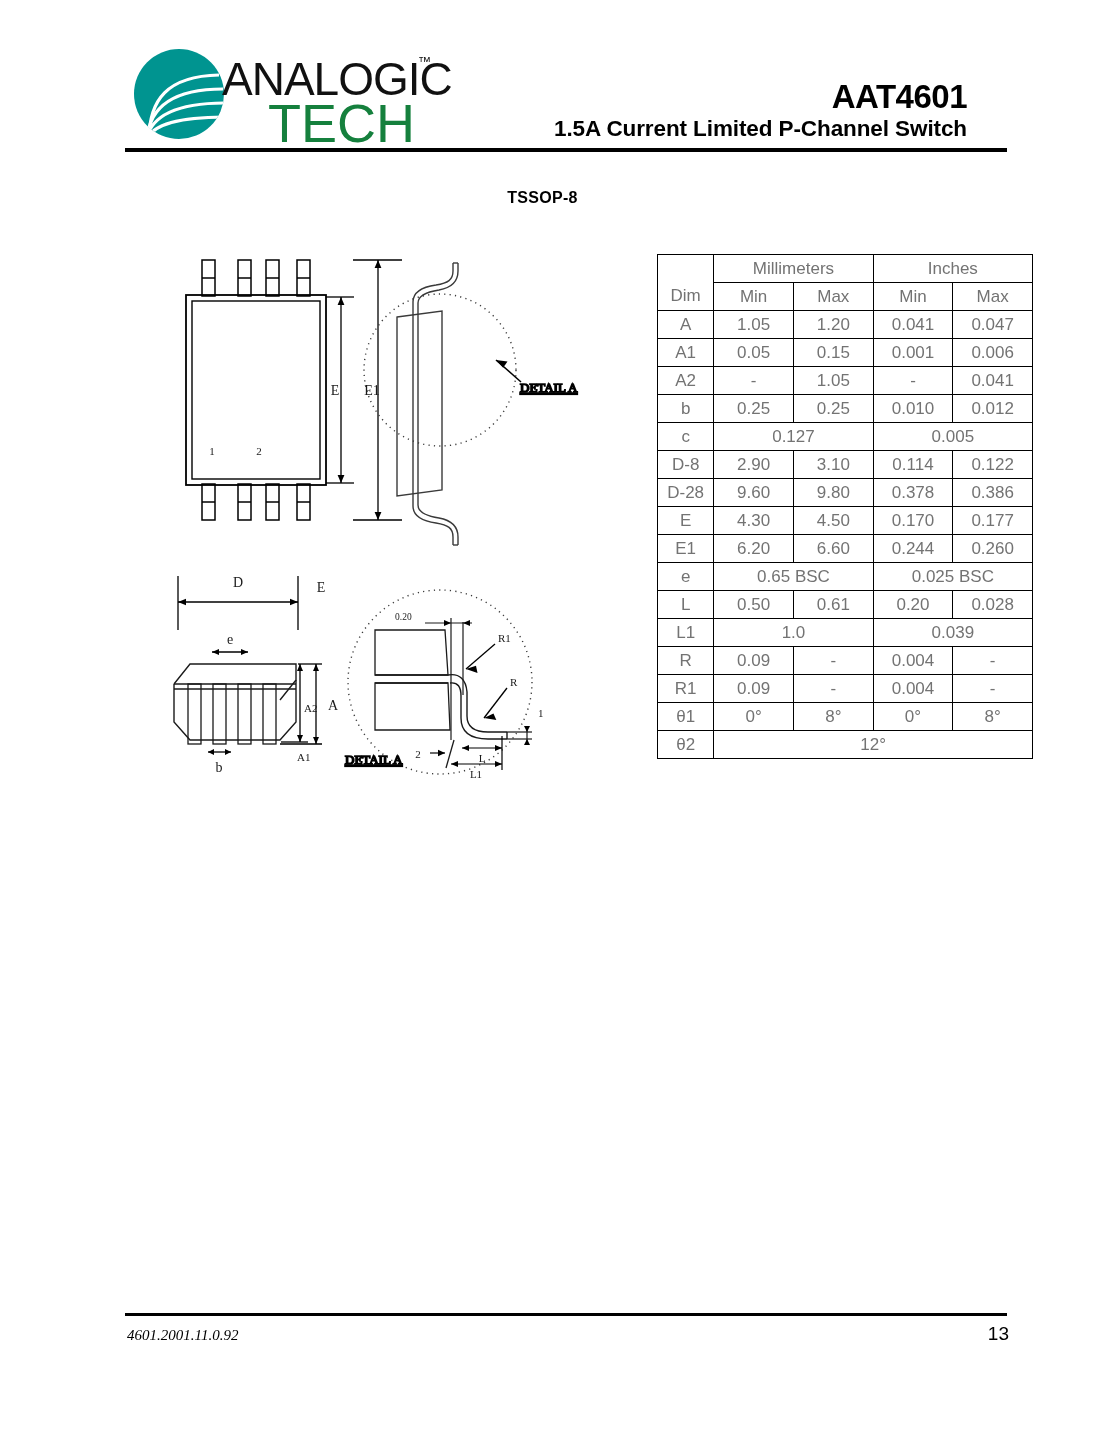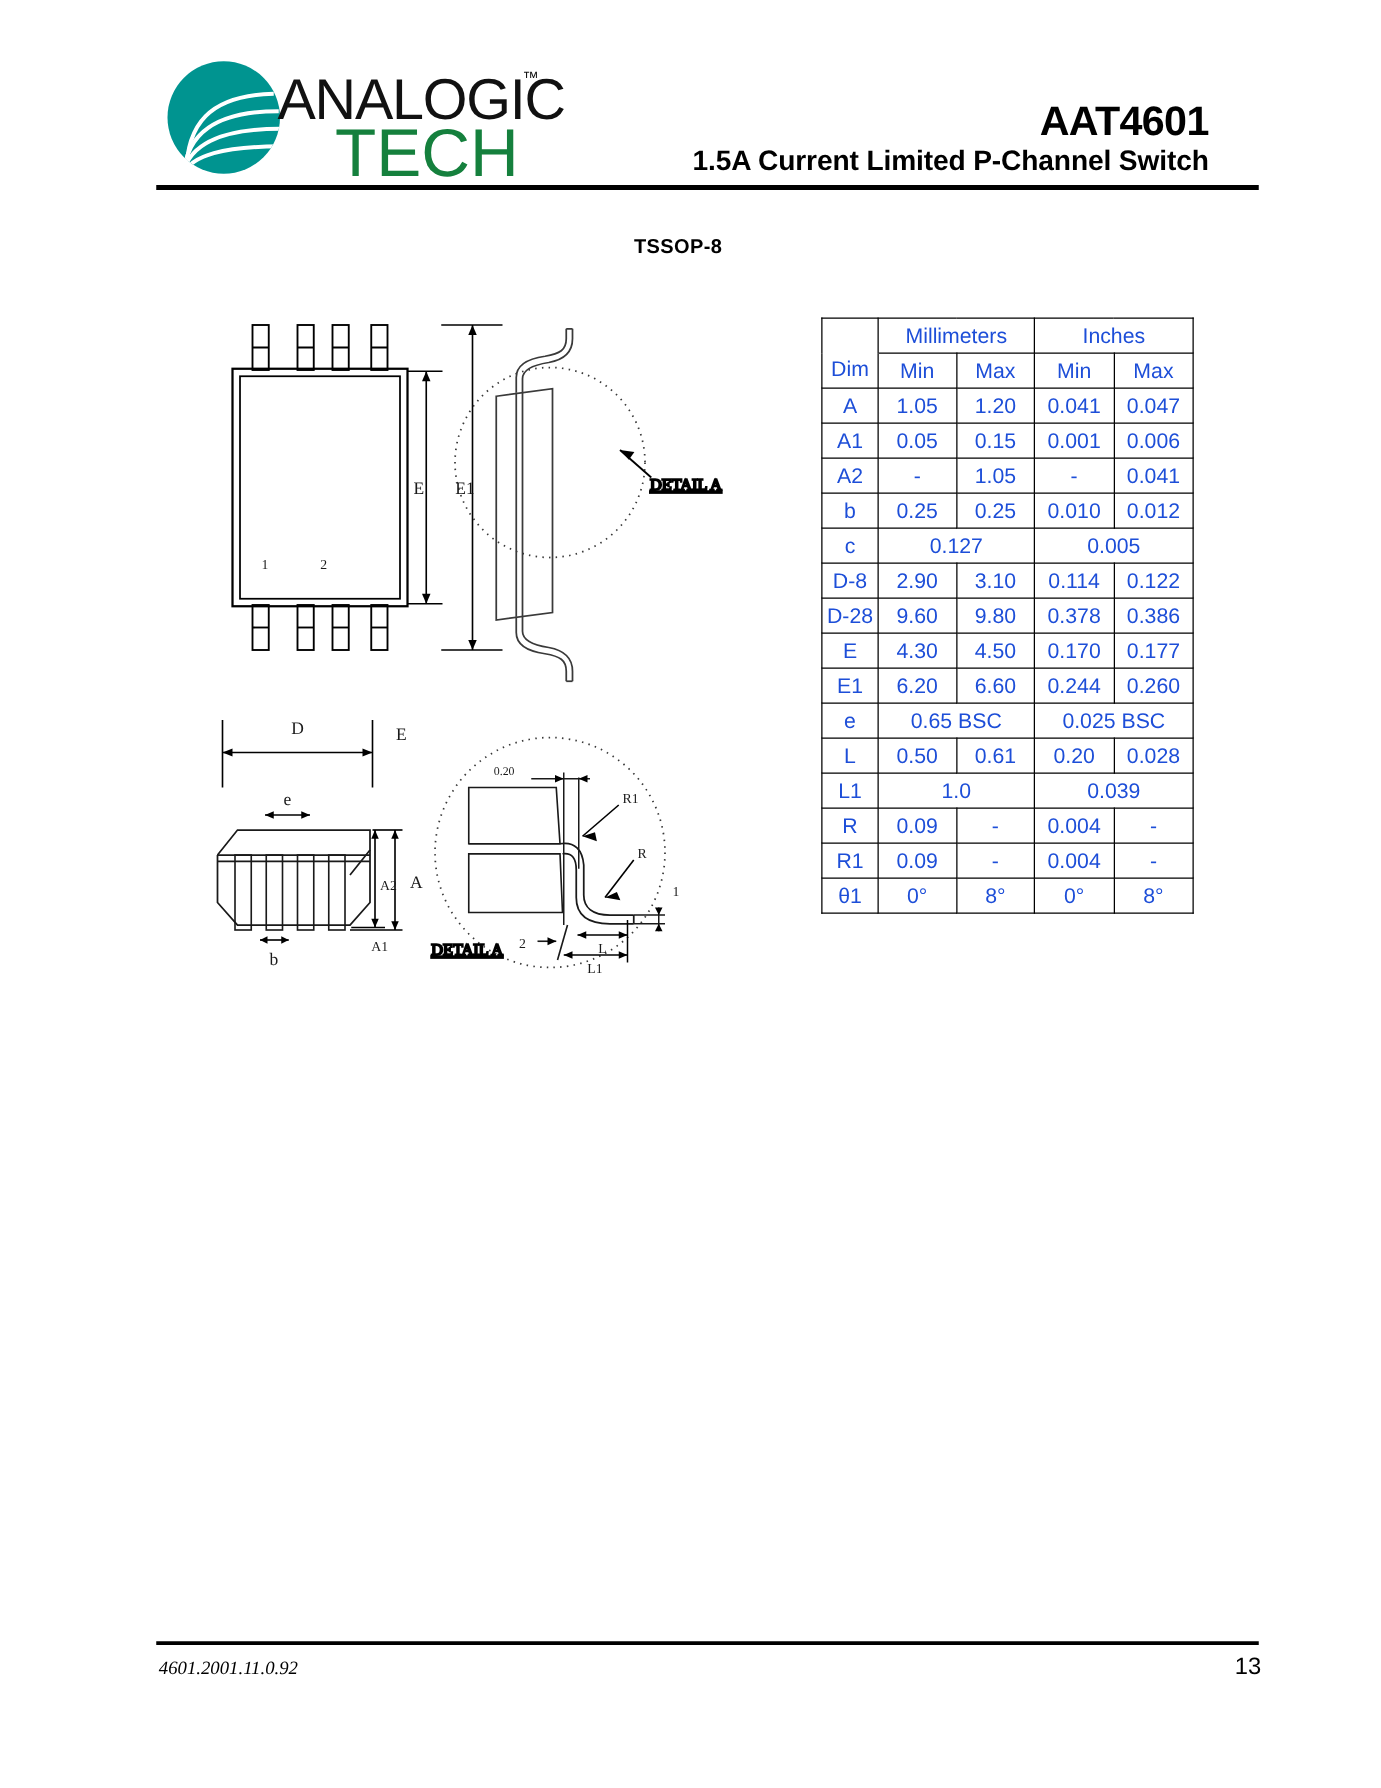--- a/index.html
+++ b/index.html
@@ -115,24 +115,24 @@
 
   
   #dim-table-wrap {
     position: absolute;
     left: 657px;
     top: 254px;
     width: 350px;
   }
   table.dim {
     border-collapse: collapse;
-    width: 298px;
+    width: 376px;
     font-family: "Liberation Sans", sans-serif;
     font-size: 17px;
-    color: #1d4ed8;
+    color: #737373;
   }
   table.dim td, table.dim th {
     border: 1px solid #000;
     text-align: center;
     vertical-align: middle;
     padding: 0;
     height: 27px;
     font-weight: normal;
   }
   table.dim td.dimcol, table.dim th.dimcol {
@@ -553,19 +553,23 @@
           <td class="valcol">0.004</td>
           <td class="valcol">-</td>
         </tr>
         <tr>
           <td class="dimcol">θ1</td>
           <td class="valcol">0°</td>
           <td class="valcol">8°</td>
           <td class="valcol">0°</td>
           <td class="valcol">8°</td>
         </tr>
+        <tr>
+          <td class="dimcol">θ2</td>
+          <td class="valcol" colspan="4">12°</td>
+        </tr>
       </tbody>
   </table>
 </div>
 
 <div id="footer-rule"></div>
 <div id="footer-code">4601.2001.11.0.92</div>
 <div id="footer-page">13</div>
 
 </body></html>

